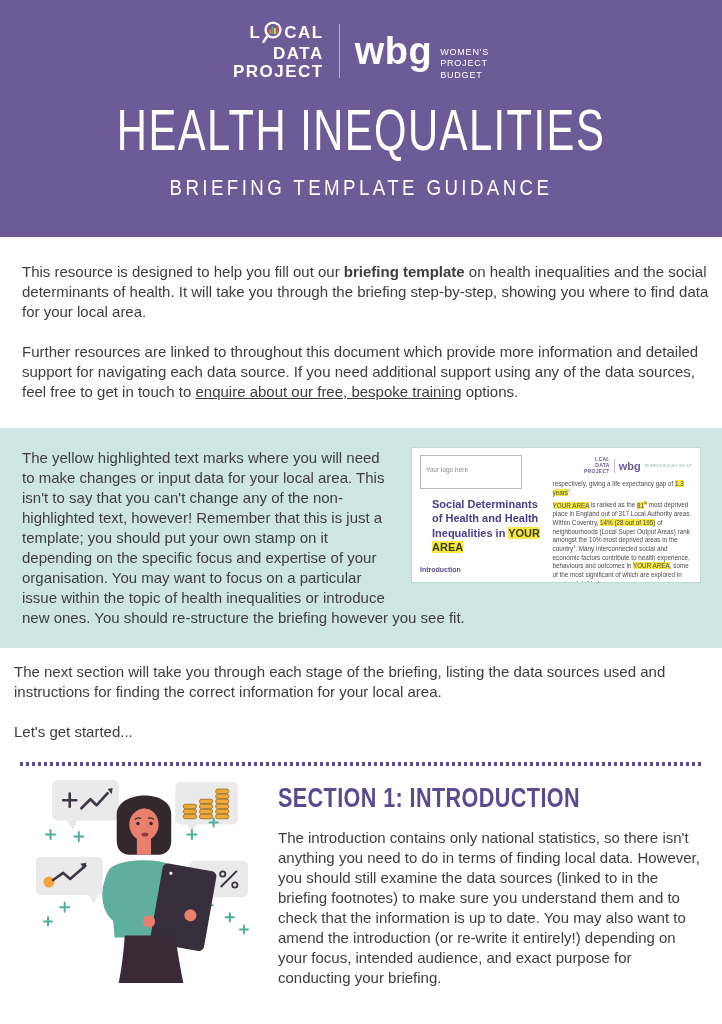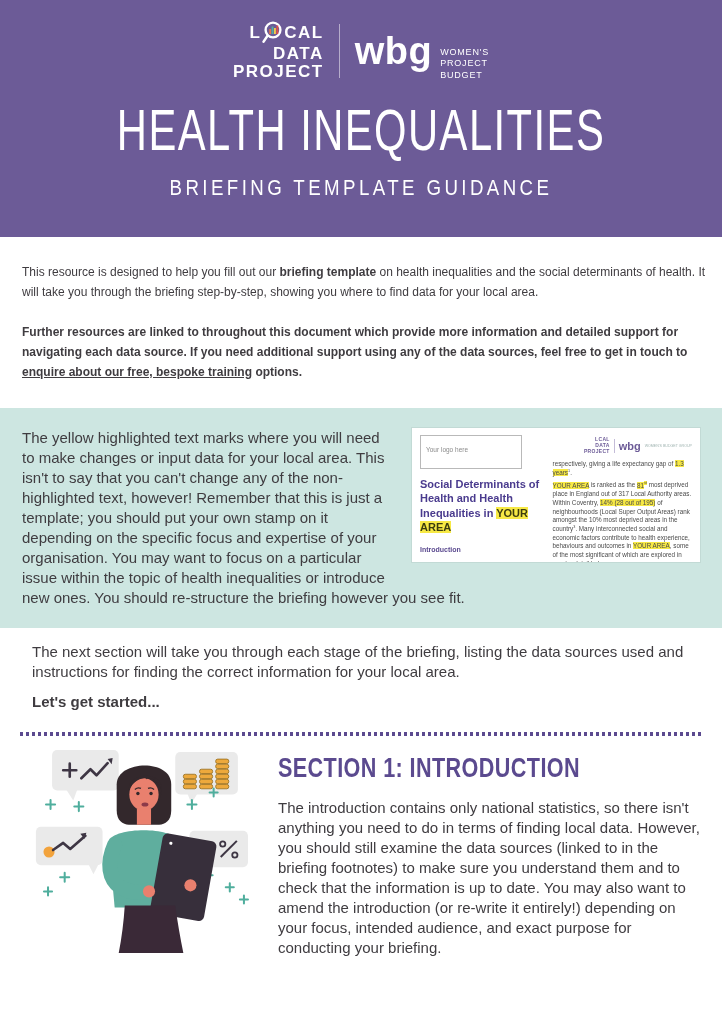--- a/index.html
+++ b/index.html
@@ -22,52 +22,52 @@
   .hero h1 {
     margin-top:16px; font-size:58px; font-weight:400; letter-spacing:2px;
     transform:scaleX(.72); transform-origin:50% 50%; white-space:nowrap; line-height:1.05;
   }
   .hero h2 {
     margin-top:14px; font-size:22px; font-weight:400; letter-spacing:4px;
     transform:scaleX(.85); transform-origin:50% 50%; white-space:nowrap;
   }
 
   
-  .intro { padding:25px 10px 0 22px; font-size:12px; line-height:20px; }
-  .intro p + p { margin-top:20px;font-weight:bold; }
+  .intro { padding:25px 10px 0 22px; font-size:15px; line-height:20px; }
+  .intro p + p { margin-top:20px; }
   .rt-b { font-weight:700; }
   .rt-u { text-decoration:underline; }
   .rt-hl { background:#f7e945; }
   sup { font-size:.6em; }
 
   
   .teal-box { background:#cde6e1; margin-top:26px; padding:20px 22px; overflow:hidden; font-size:15px; line-height:20px; }
   .teal-box p + p { margin-top:4px; }
   .preview {
     float:right; width:288px; height:134px; margin:0 0 10px 16px;
     background:#fff; padding:7px 8px; overflow:hidden; box-shadow:0 0 0 1px rgba(0,0,0,.05);
   }
   .mini-cols { display:flex; gap:9px; }
   .mini-col-l { width:47%; }
   .mini-col-r { width:53%; }
   .mini-logo-box { border:1px solid #b9b9b9; width:102px; height:34px; font-size:6.5px; color:#8a8a8a; padding:4px 5px; }
-  .mini-title { margin-top:8px; font-size:11px; font-weight:700; color:#4a3b8e; line-height:1.3; }
+  .mini-title { margin-top:8px; font-size:11px; font-weight:700; color:#4a3b8e; line-height:1.3;margin-left:12px; }
   .mini-title .rt-hl { color:#3c3c0f; }
   .mini-h { margin-top:6px; font-size:7px; font-weight:700; color:#5b4a8f; }
   .mini-body { margin-top:3px; font-size:6.3px; line-height:1.38; color:#4a4a4a; }
   .mini-logos { display:flex; justify-content:flex-end; align-items:center; gap:4px; height:22px; }
   .mini-ldp { font-size:5px; font-weight:700; color:#6c5b97; text-align:right; line-height:1.15; letter-spacing:.3px; }
   .mini-div { width:1px; height:14px; background:#c4bcd8; }
   .mini-wbg { font-size:11px; font-weight:700; color:#6c5b97; }
   .mini-wbg-sub { font-size:3.6px; color:#9fb3b0; line-height:1.2; text-align:left; }
   .mini-body p + p { margin-top:4px; }
 
   
-  .next { padding:14px 22px 0 32px; font-size:15px; line-height:20px; }
-  .cta { margin-top:10px; font-weight:700; }
+  .next { padding:14px 22px 0 14px; font-size:15px; line-height:20px; }
+  .cta { margin-top:20px; font-weight:400; }
   .dotted-divider {
     height:4px; margin:20px 20px 0 20px;
     background-image:repeating-linear-gradient(90deg,#5b4a8f 0,#5b4a8f 3px,transparent 3px,transparent 6px);
   }
 
   
   .section1 { display:flex; gap:12px; padding:12px 22px 0 34px; }
   .illus { width:232px; flex:none; }
   .s1-text { flex:1; padding-top:5px; }
   .s1-text h3 {

